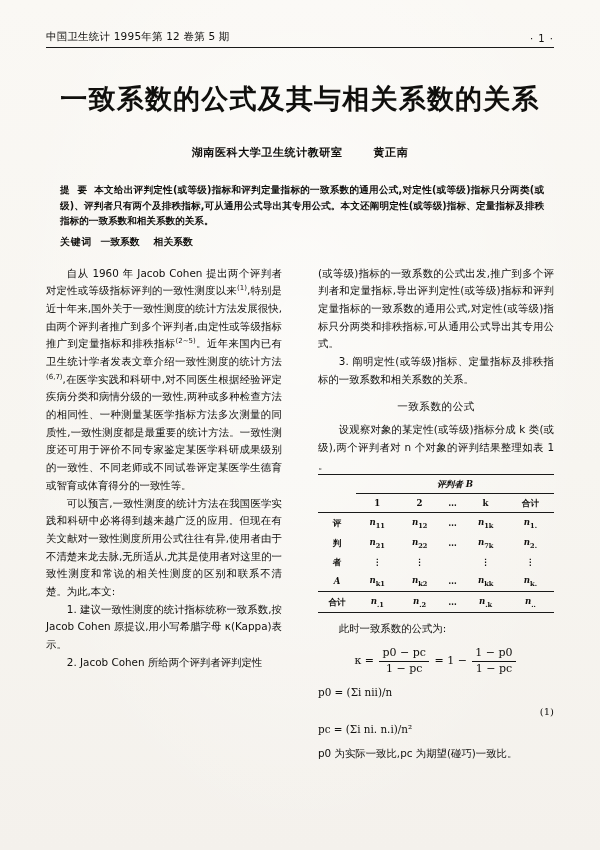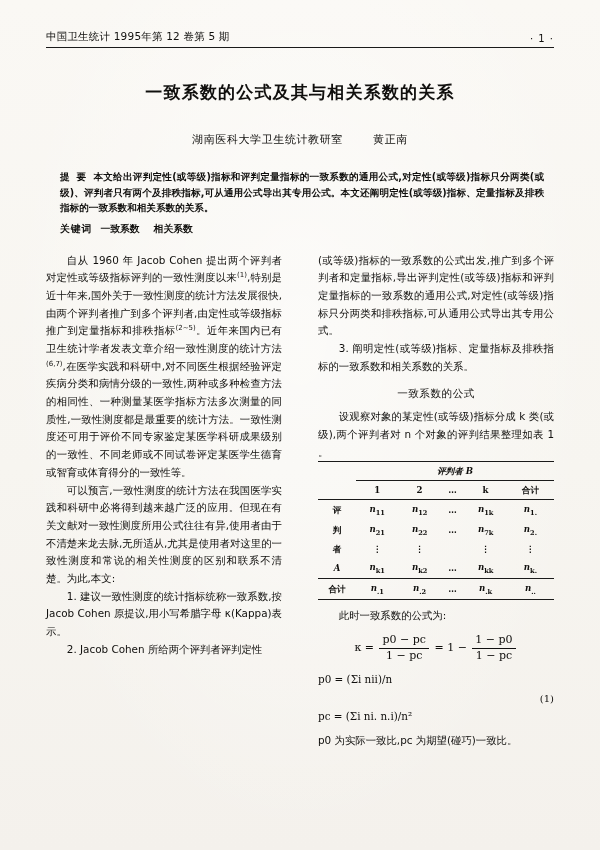--- a/index.html
+++ b/index.html
@@ -44,41 +44,41 @@
     letter-spacing: 0.2px;
   }
   .runhead .pageno {
     font-size: 10px;
     letter-spacing: 1px;
   }
   
   .title {
     margin-top: 33px;
     text-align: center;
-    font-size: 17px;
+    font-size: 27px;
     font-weight: bold;
     letter-spacing: 1.2px;
   }
   .authors {
     margin-top: 28px;
     text-align: center;
     font-size: 11px;
-    font-weight: normal;
+    font-weight: bold;
     letter-spacing: 0.6px;
   }
   .authors .sep { display: inline-block; width: 22px; }
   
   .abstract {
     margin: 22px 10px 0 14px;
     font-size: 9.6px;
     line-height: 1.62;
     text-align: justify;
     font-weight: bold;
   }
-  .abstract .lead { letter-spacing: 2px; margin-right: 5px; font-family: Liberation Serif, serif; }
+  .abstract .lead { letter-spacing: 2px; margin-right: 5px; }
   .keywords {
     margin: 7px 0 0 14px;
     font-size: 9.8px;
     font-weight: bold;
   }
   .keywords .lead { letter-spacing: 1px; margin-right: 8px; margin-top: 27px; }
   .keywords .kw { margin-right: 14px; }
   
   .cols {
     position: relative;

